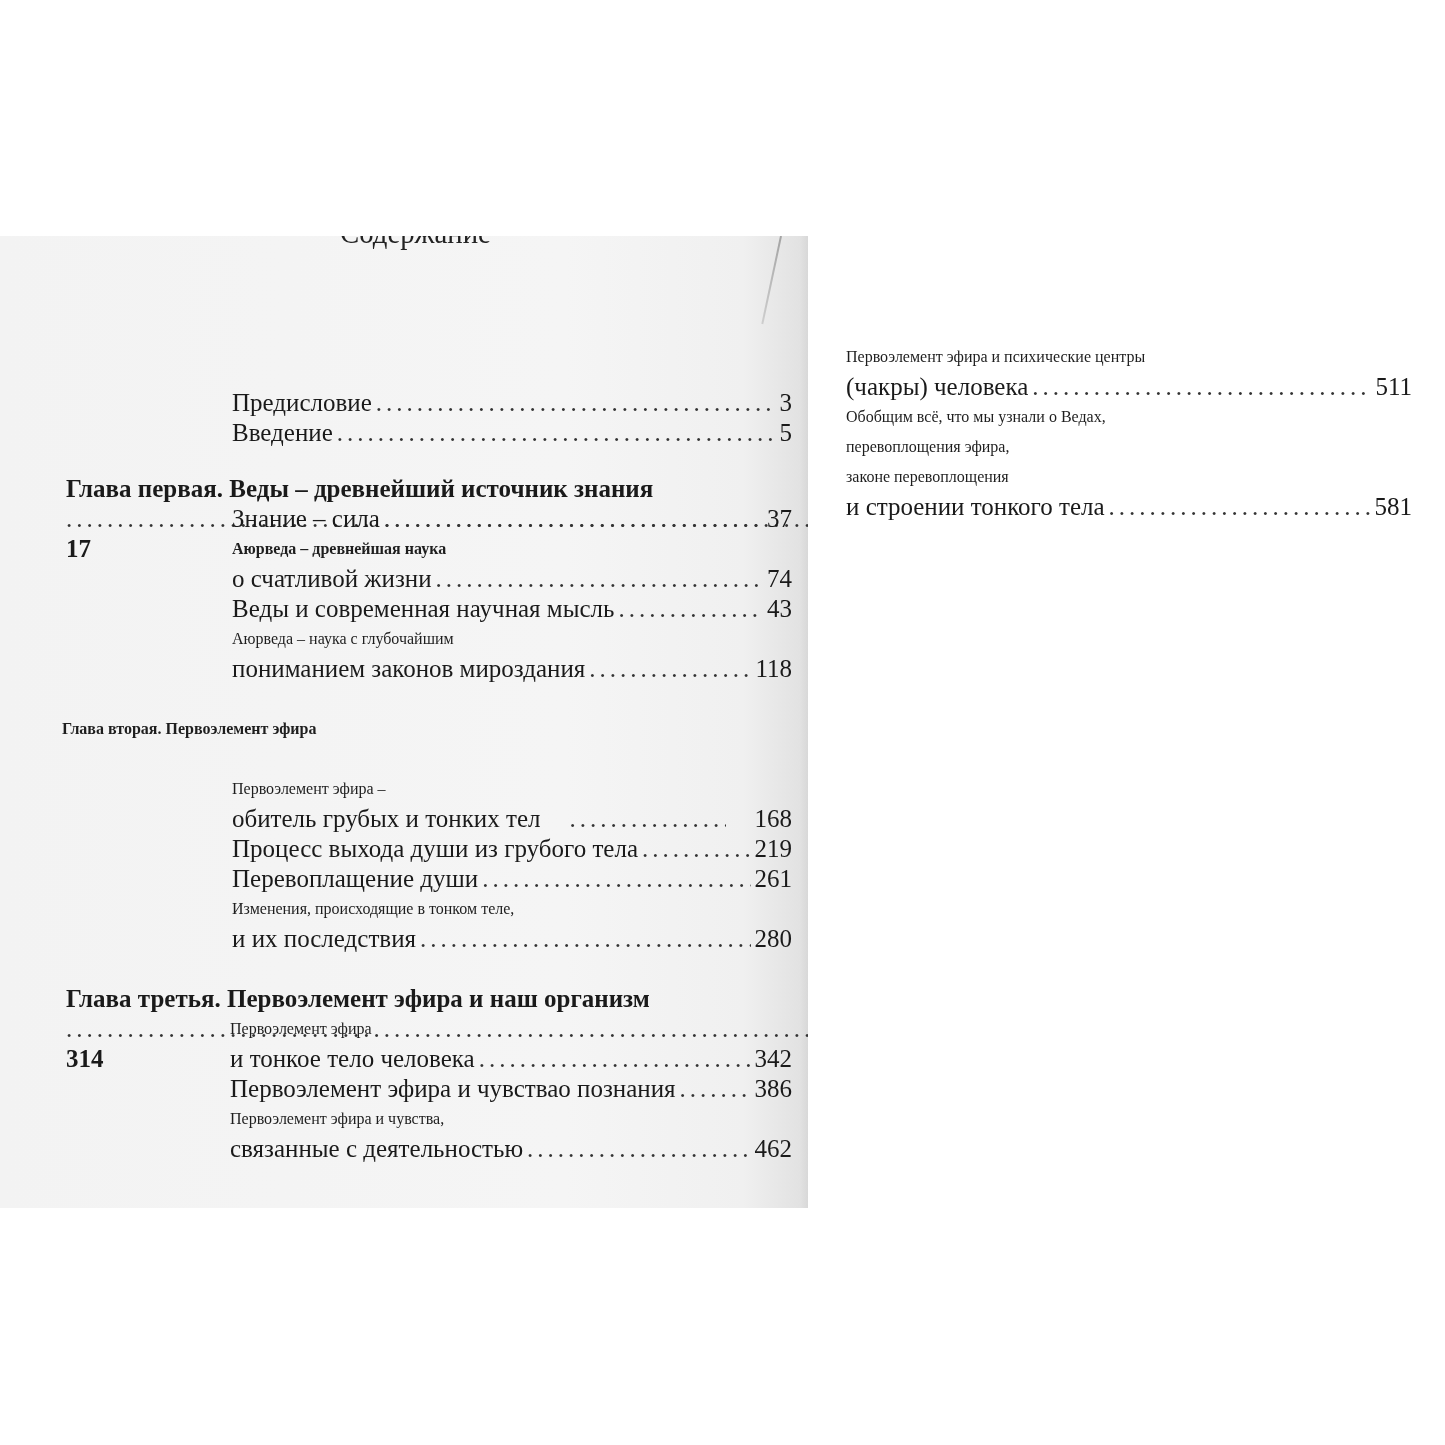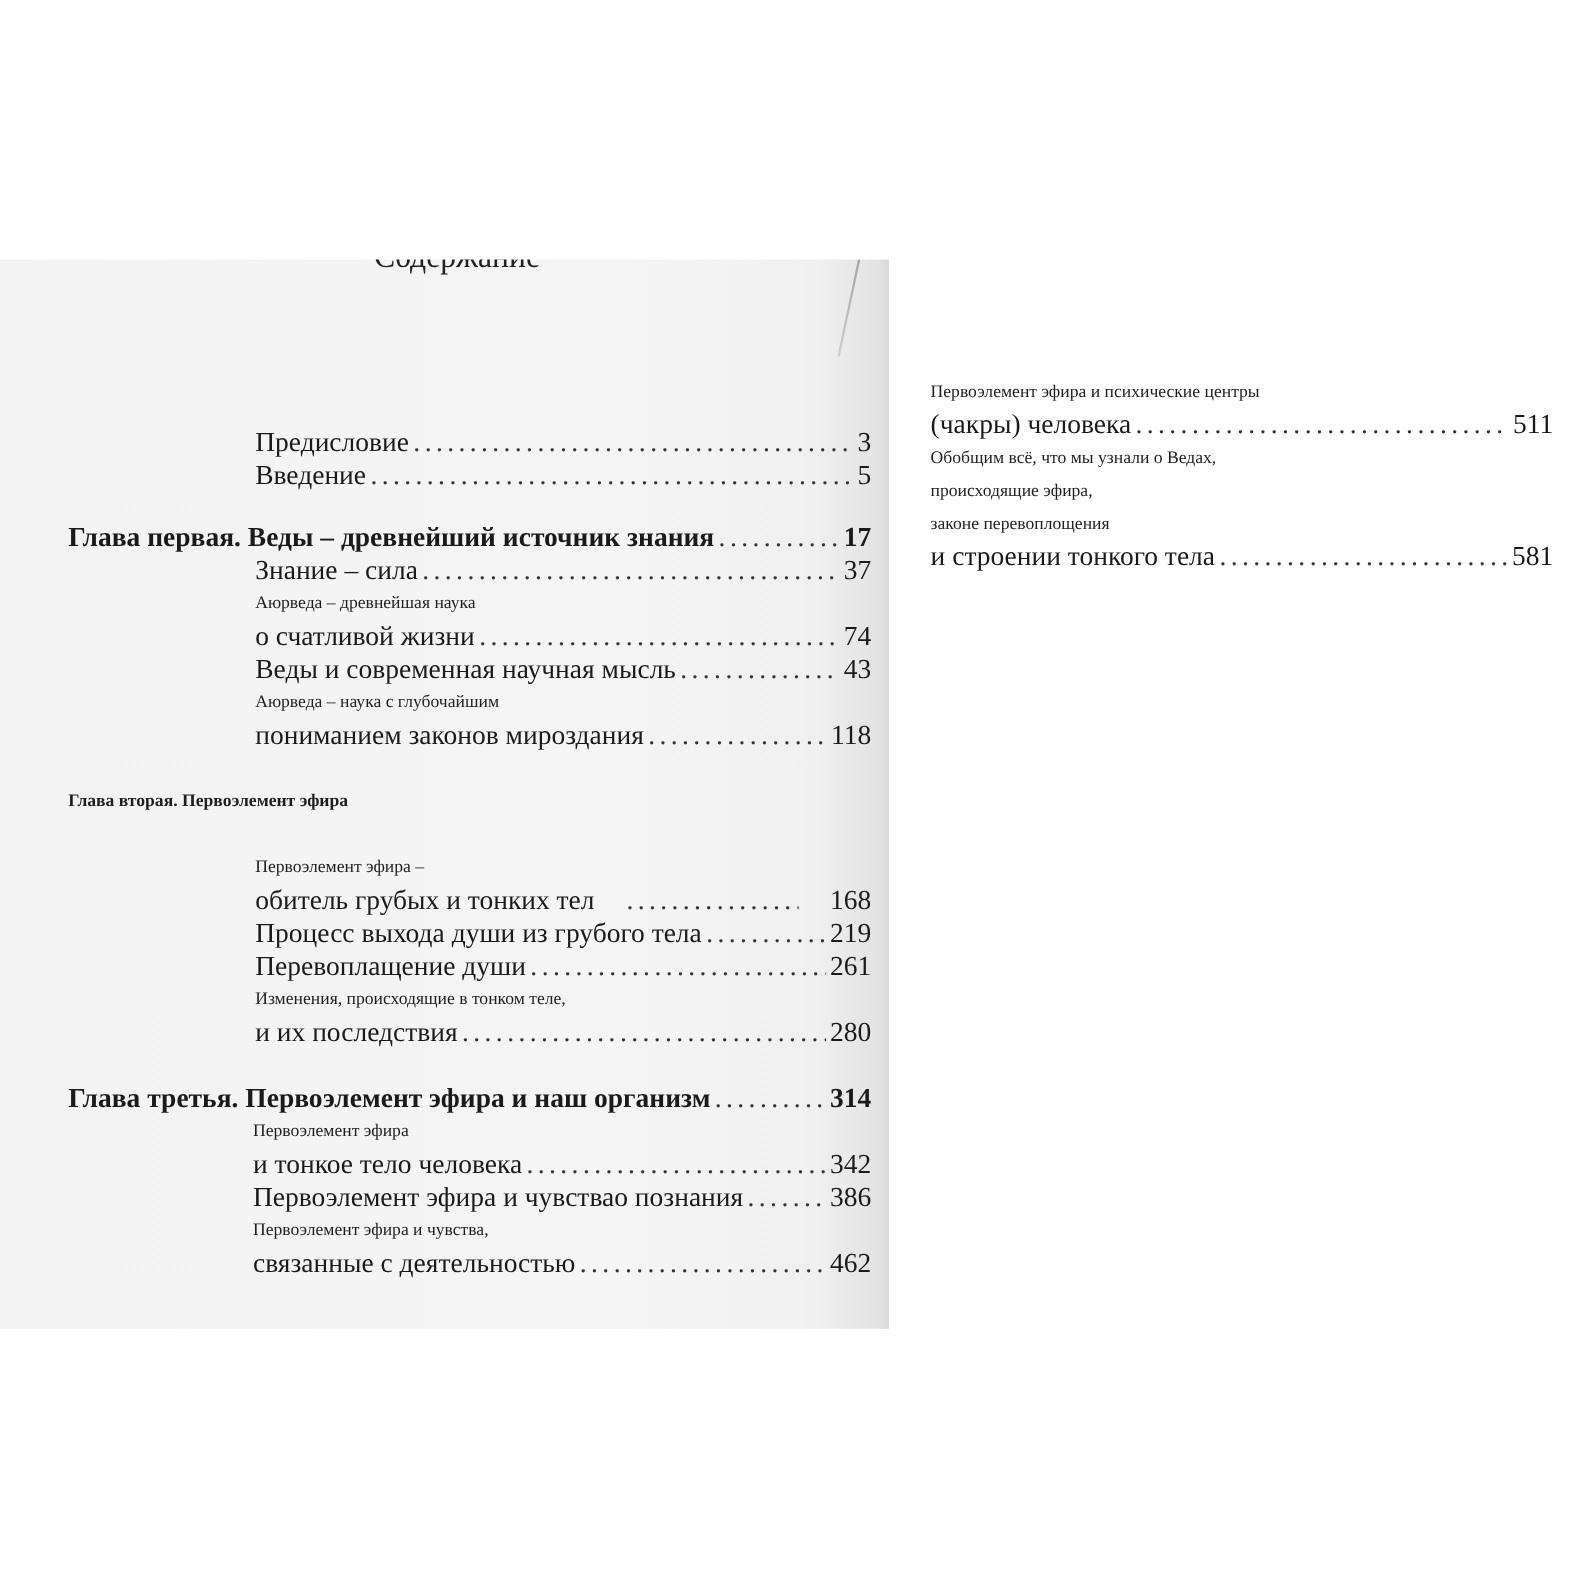--- a/index.html
+++ b/index.html
@@ -24,21 +24,21 @@
     position:absolute; left:340px; top:-22px; font-size:32px; color:#222;
     transform:scaleX(0.9); transform-origin:left;
   }
   .entry { position:absolute; font-size:16px; line-height:30px; white-space:nowrap; color:#1e1e1e; }
   .entry.bold { font-weight:bold; }
   .row { position:absolute; display:flex; align-items:baseline; font-size:25px; line-height:30px; white-space:nowrap; }
   .row .t { flex:0 0 auto; }
   .row .dots { flex:1 1 auto; overflow:hidden; letter-spacing:4px; color:#333; margin:0 4px; }
   .row .dots::before { content:"......................................................................................................................................"; }
   .row .p { flex:0 0 auto; text-align:right; }
-  .bold { font-weight:bold; }
+  .bold { font-weight:bold;flex-direction:column; }
 </style>
 </head>
 <body>
 
 <div class="page-left">
   <div class="fold-line"></div>
   <div class="toc-title">Содержание</div>
 
   <div class="row" style="left:232px; top:152px; width:560px;">
     <span class="t">Предисловие</span>
@@ -54,21 +54,21 @@
   <div class="row bold" style="left:62px; top:238px; width:730px;">
     <span class="t"><span>Глава первая.</span> <span>Веды – древнейший источник знания</span></span>
     <span class="dots" style="font-weight:normal"></span>
     <span class="p">17</span>
   </div>
   <div class="row" style="left:232px; top:268px; width:560px;">
     <span class="t">Знание – сила</span>
     <span class="dots"></span>
     <span class="p">37</span>
   </div>
-  <div class="entry" style="left:232px; top:298px;">Аюрведа – древнейшая наука</div>
+  <div class="entry" style="left:232px; top:298px;font-weight:bold;">Аюрведа – древнейшая наука</div>
   <div class="row" style="left:232px; top:328px; width:560px;">
     <span class="t">о счатливой жизни</span>
     <span class="dots"></span>
     <span class="p">74</span>
   </div>
   <div class="row" style="left:232px; top:358px; width:560px;">
     <span class="t">Веды и современная  научная мысль</span>
     <span class="dots"></span>
     <span class="p">43</span>
   </div>
@@ -130,20 +130,20 @@
 </div>
 
 <div class="page-right">
   <div class="entry" style="left:28px; top:106px;">Первоэлемент эфира и психические центры</div>
   <div class="row" style="left:28px; top:136px; width:566px;">
     <span class="t">(чакры) человека</span>
     <span class="dots"></span>
     <span class="p">511</span>
   </div>
   <div class="entry" style="left:28px; top:166px;">Обобщим всё, что мы узнали о Ведах,</div>
-  <div class="entry" style="left:28px; top:196px;">происходящие эфира,</div>
+  <div class="entry" style="left:28px; top:196px;">перевоплощения эфира,</div>
   <div class="entry" style="left:28px; top:226px;">законе перевоплощения</div>
   <div class="row" style="left:28px; top:256px; width:566px;">
     <span class="t">и строении тонкого тела</span>
     <span class="dots"></span>
     <span class="p">581</span>
   </div>
 </div>
 
 </body></html>

